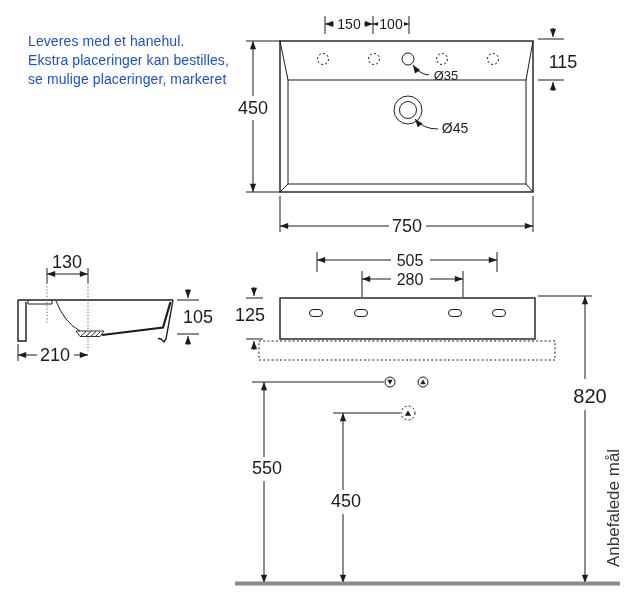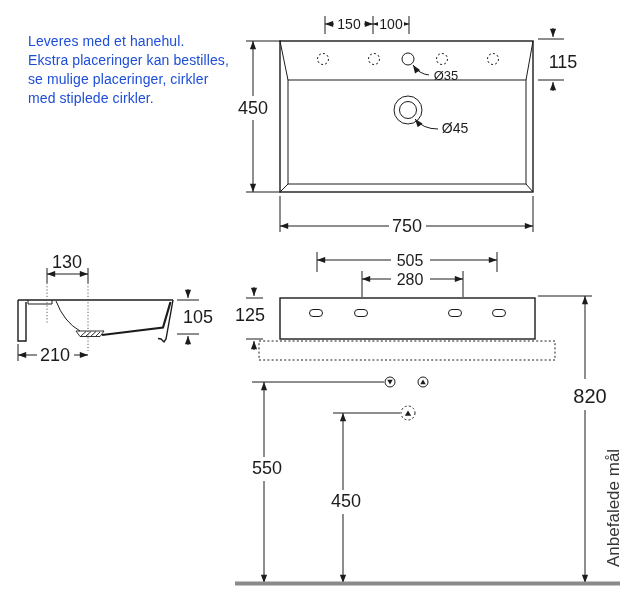--- a/index.html
+++ b/index.html
@@ -20,22 +20,21 @@
   .hatch{stroke:#1c1c1c;stroke-width:.9;fill:none;}
 </style>
 </head>
 <body>
 
 <div id="canvas">
 
   <div id="note">
     <span>Leveres med et hanehul.</span>
     <span>Ekstra placeringer kan bestilles,</span>
-    <span>se mulige placeringer, cirkler</span>
-    <span>med stiplede cirkler.</span>
+    <span>se mulige placeringer, markeret</span>
   </div>
 
   <svg width="641" height="600" viewBox="0 0 641 600">
     <defs>
       <marker id="arr" markerUnits="userSpaceOnUse" markerWidth="9" markerHeight="7" refX="8.6" refY="3.5" orient="auto-start-reverse">
         <path d="M0.4,0.4 L8.6,3.5 L0.4,6.6 Z" fill="#1c1c1c"></path>
       </marker>
     </defs>
 
     <g>

